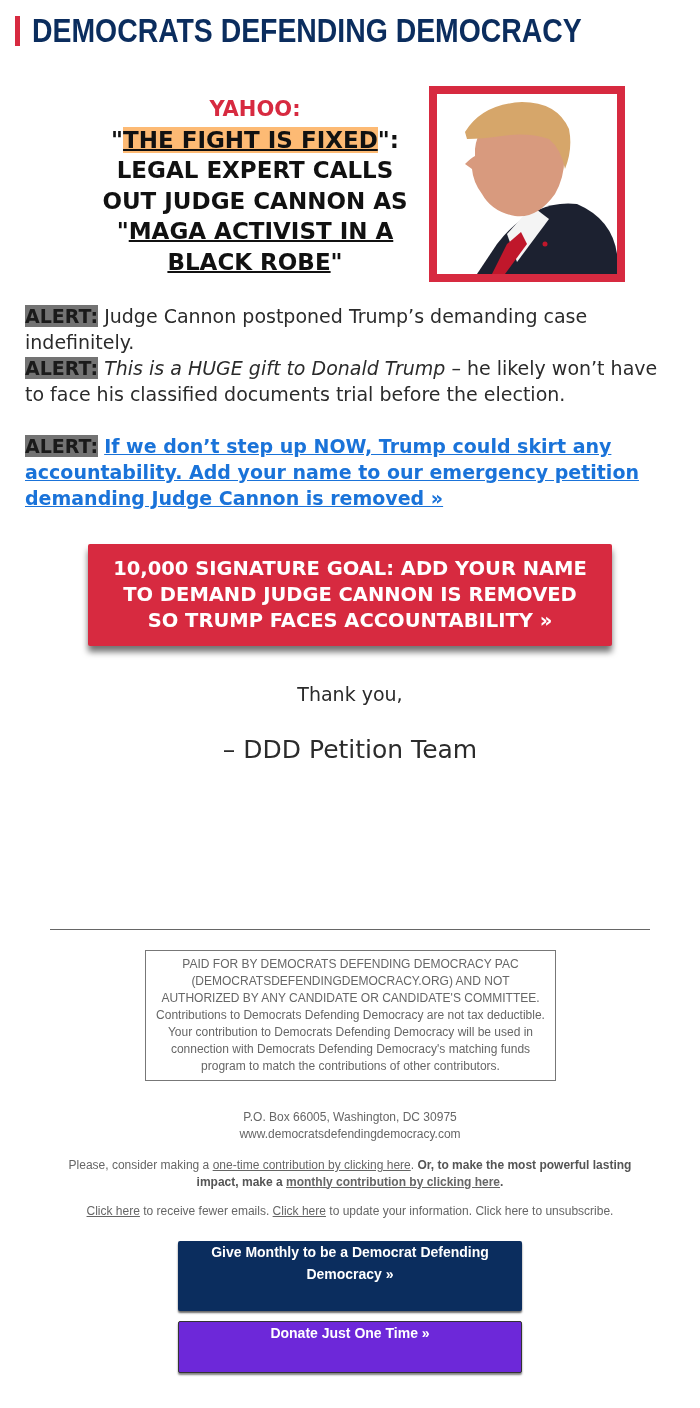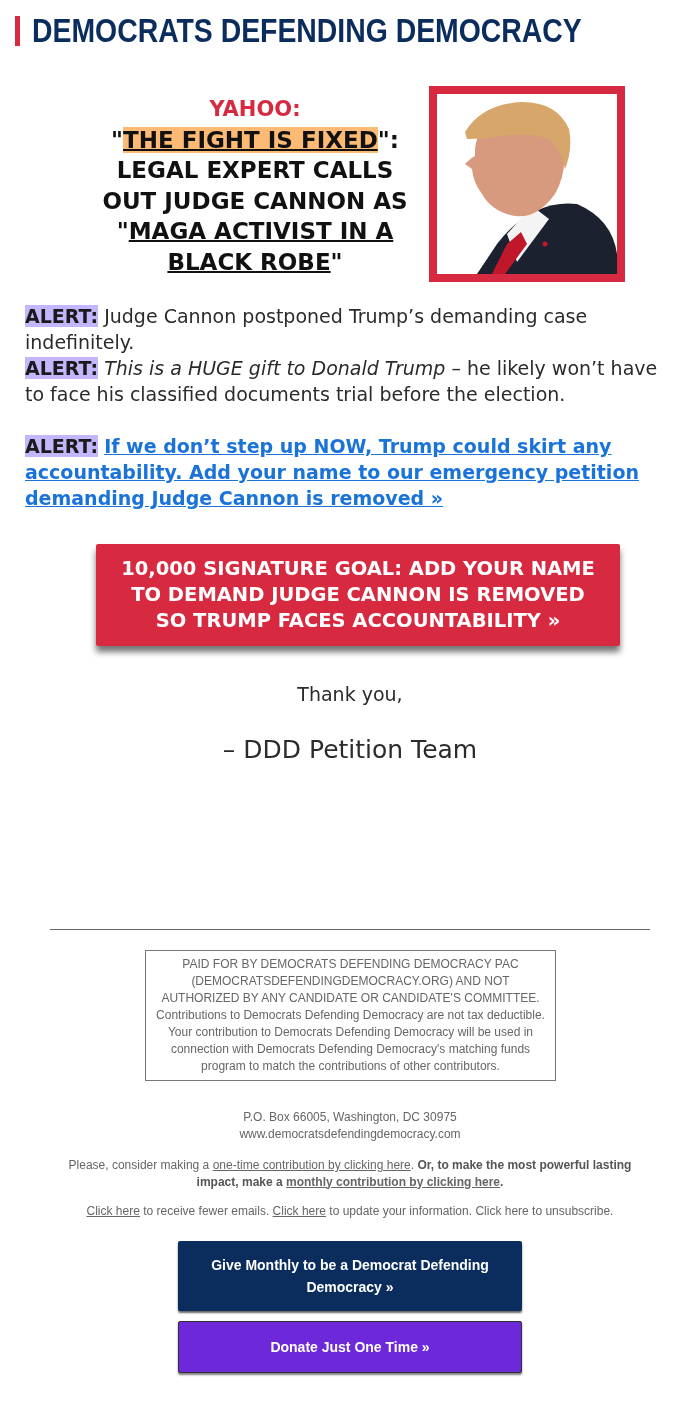--- a/index.html
+++ b/index.html
@@ -9,32 +9,32 @@
   .logo-bar { width:5px; height:30px; background:#d72a40; margin-right:12px; }
   .logo-text { font-family:"Liberation Sans", sans-serif; font-weight:bold; font-size:33px; color:#0b2d5e; letter-spacing:0px; transform:scaleX(0.86); transform-origin:left center; display:inline-block; white-space:nowrap; }
   .hero { position:absolute; top:86px; left:0; width:700px; height:200px; }
   .headline { position:absolute; left:95px; top:8px; width:320px; text-align:center; font-family:"DejaVu Sans", sans-serif; font-weight:bold; line-height:30.5px; font-size:23px; color:#111; }
   .headline .src { color:#d72a40; font-size:21px; display:block; }
   .hl { background:#fdba74; text-decoration:underline; text-decoration-thickness:2px; }
   .ul { text-decoration:underline; text-decoration-thickness:2px; }
   .photo { position:absolute; left:429px; top:0; width:196px; height:196px; box-sizing:border-box; border:8px solid #d72a40; background:#fff; overflow:hidden; }
   .photo svg { display:block; }
   .para { position:absolute; left:25px; width:640px; font-size:19px; line-height:26px; color:#2b2b2b; font-family:"DejaVu Sans", sans-serif; }
-  .alert { background:#c4b5fd; font-weight:bold; color:#1a1a1a; }
+  .alert { background:#737373; font-weight:bold; color:#1a1a1a; }
   .lnk { color:#1a73d9; font-weight:bold; text-decoration:underline; }
-  .cta { position:absolute; left:88px; top:544px; width:524px; height:102px; background:#d72a40; color:#fff; border-radius:2px; box-shadow:0 6px 6px rgba(0,0,0,0.55); display:flex; align-items:center; justify-content:center; text-align:center; font-weight:bold; font-size:19.5px; line-height:26px; font-family:"DejaVu Sans", sans-serif; cursor:pointer;margin-left:8px; }
+  .cta { position:absolute; left:88px; top:544px; width:524px; height:102px; background:#d72a40; color:#fff; border-radius:2px; box-shadow:0 6px 6px rgba(0,0,0,0.55); display:flex; align-items:center; justify-content:center; text-align:center; font-weight:bold; font-size:19.5px; line-height:26px; font-family:"DejaVu Sans", sans-serif; cursor:pointer; }
   .cta span { padding:0 18px; }
   .thanks { position:absolute; top:683px; left:0; width:700px; text-align:center; font-size:19px; color:#2b2b2b; }
   .sign { position:absolute; top:735px; left:0; width:700px; text-align:center; font-size:25px; color:#2b2b2b; }
   .divider { position:absolute; top:929px; left:50px; width:600px; height:1px; background:#666; }
   .disclaimer { position:absolute; top:950px; left:145px; width:411px; box-sizing:border-box; border:1px solid #777; padding:5px 6px; text-align:center; font-family:"Liberation Sans", sans-serif; font-size:12px; line-height:17px; color:#666; }
   .footer { position:absolute; left:50px; width:600px; text-align:center; font-family:"Liberation Sans", sans-serif; font-size:12px; line-height:16.5px; color:#666; }
   .footer a { color:#666; text-decoration:underline; }
   .footer b { color:#555; }
-  .btn { position:absolute; left:178px; width:344px; color:#fff; text-align:center; font-family:"Liberation Sans", sans-serif; font-weight:bold; font-size:14px; line-height:22px; display:flex; align-items:center; justify-content:center; border-radius:2px; cursor:pointer; }
+  .btn { position:absolute; left:178px; width:344px; color:#fff; text-align:center; font-family:"Liberation Sans", sans-serif; font-weight:bold; font-size:14px; line-height:22px; display:flex; justify-content:center; border-radius:2px; cursor:pointer; }
   .btn-monthly { top:1241px; height:70px; background:#0b2d5e; box-shadow:0 2px 2px rgba(0,0,0,0.6); }
   .btn-once { top:1321px; height:52px; background:#6d28d9; border:1px solid #333; box-sizing:border-box; box-shadow:0 2px 2px rgba(0,0,0,0.5); }
 </style>
 </head>
 <body>
 
 <div class="logo">
   <div class="logo-inner">
     <span class="logo-bar"></span>
     <span class="logo-text">DEMOCRATS DEFENDING DEMOCRACY</span>

